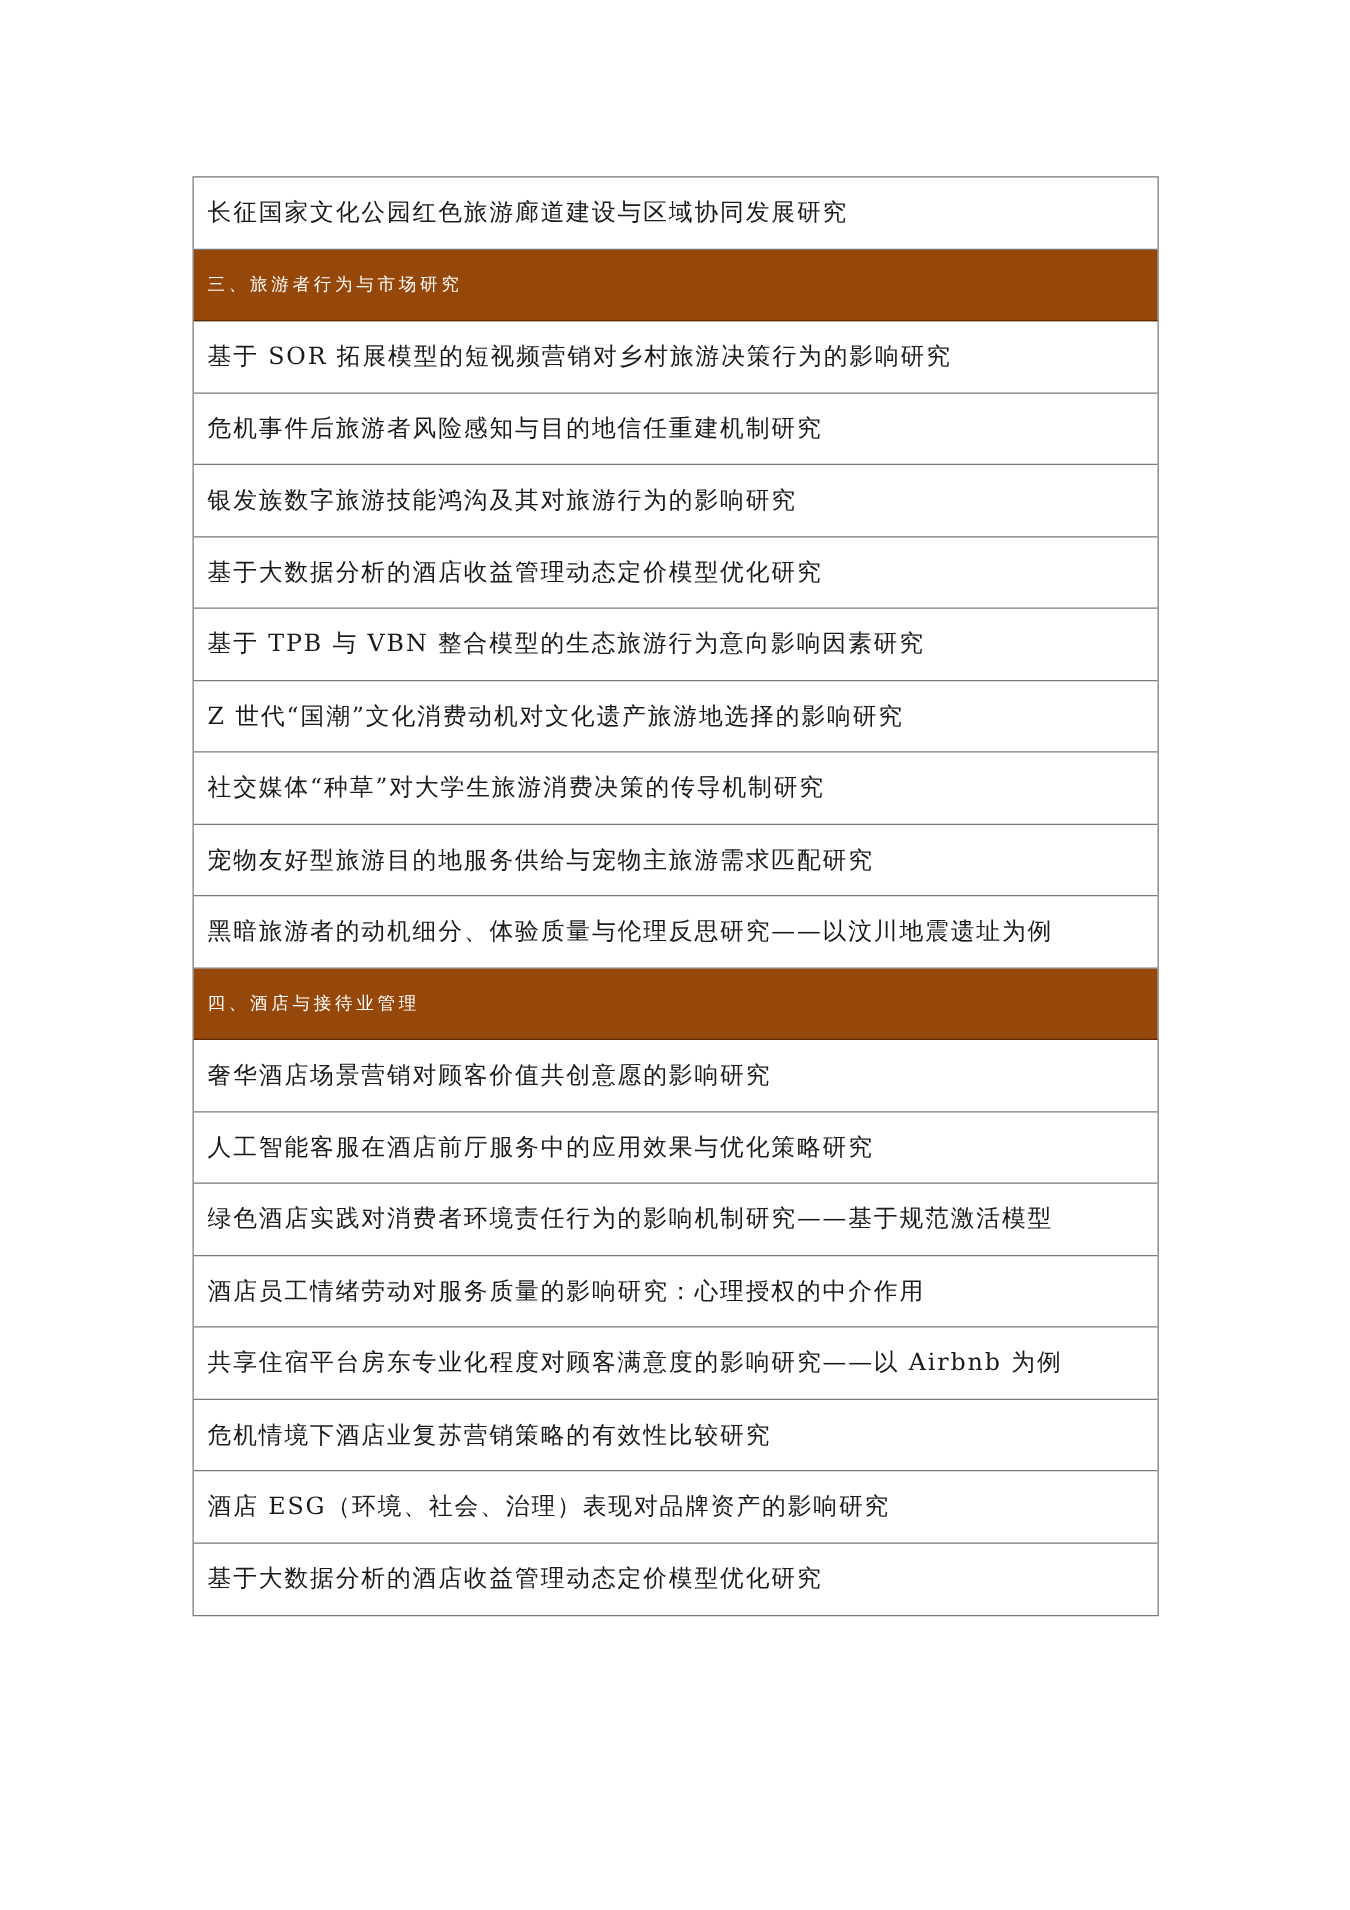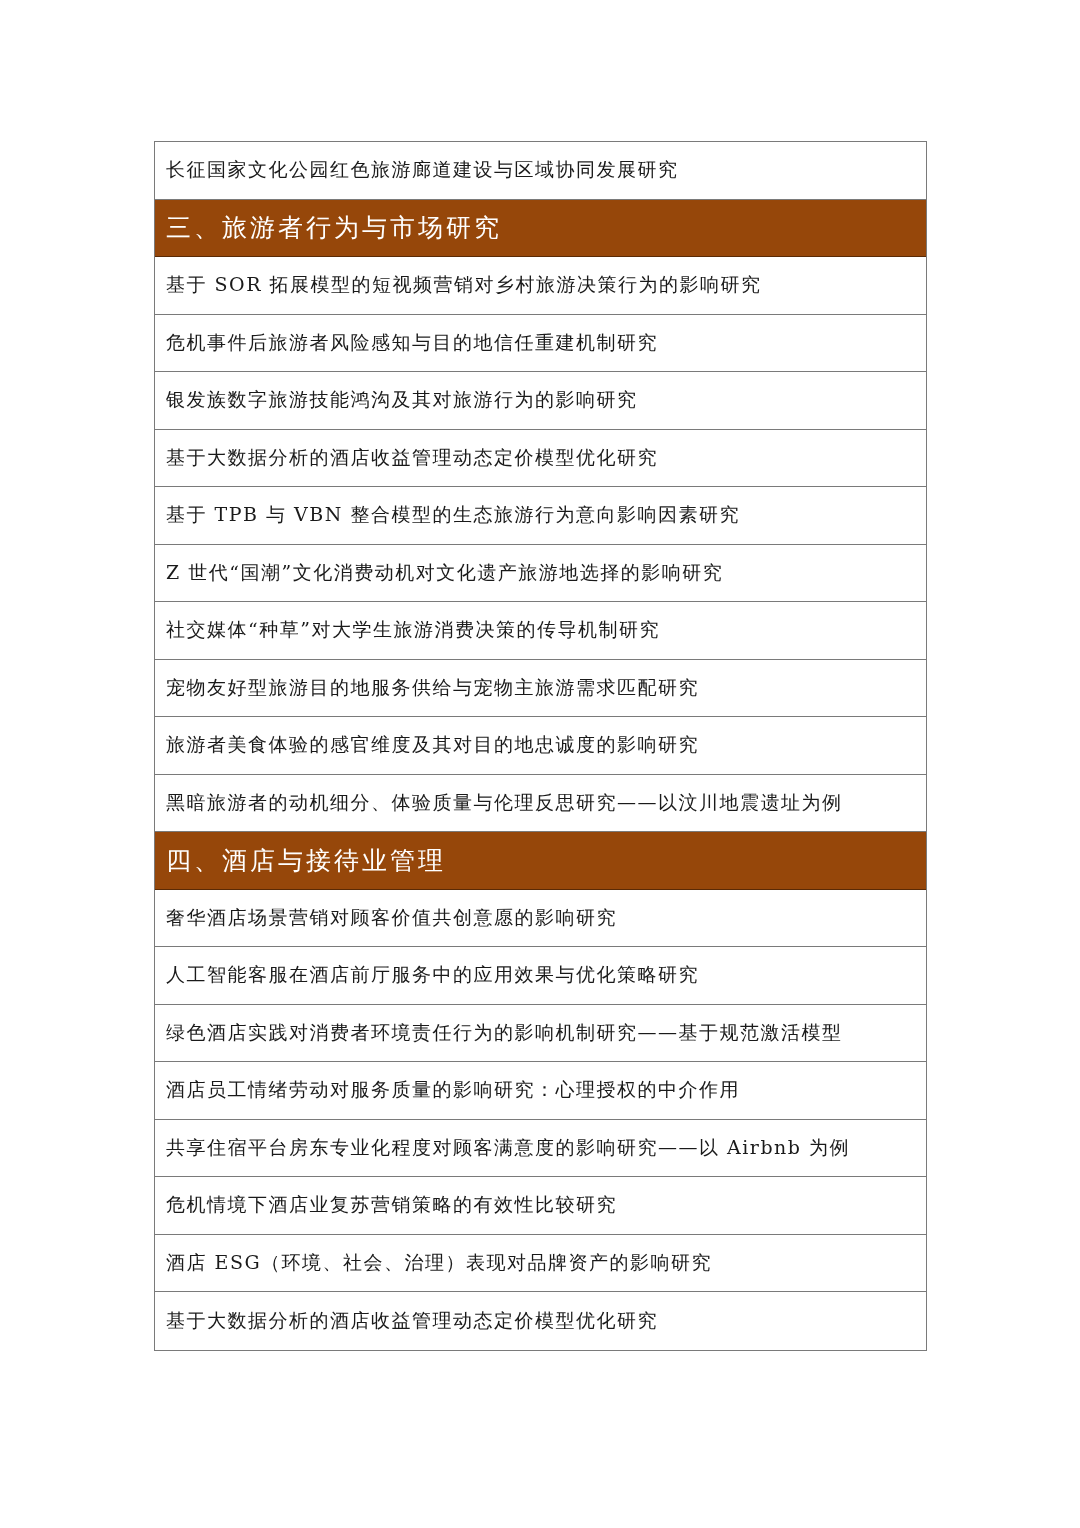--- a/index.html
+++ b/index.html
@@ -35,21 +35,21 @@
     white-space: nowrap;
     overflow: hidden;
   }
   .row:last-child {
     border-bottom: none;
     text-align: right;
   }
   .row.section {
     background: #96470a;
     color: #ffffff;
-    font-size: 25px;
+    font-size: 14px;
     letter-spacing: 3px;
     border-bottom: 1px solid #5a2a05;
     text-align: center;
   }
   .row.section + .row {
     border-top: none;
   }
 </style>
 </head>
 <body>
@@ -58,21 +58,20 @@
   <div class="row">长征国家文化公园红色旅游廊道建设与区域协同发展研究</div>
   <div class="row section">三、旅游者行为与市场研究</div>
   <div class="row">基于 SOR 拓展模型的短视频营销对乡村旅游决策行为的影响研究</div>
   <div class="row">危机事件后旅游者风险感知与目的地信任重建机制研究</div>
   <div class="row">银发族数字旅游技能鸿沟及其对旅游行为的影响研究</div>
   <div class="row">基于大数据分析的酒店收益管理动态定价模型优化研究</div>
   <div class="row">基于 TPB 与 VBN 整合模型的生态旅游行为意向影响因素研究</div>
   <div class="row">Z 世代“国潮”文化消费动机对文化遗产旅游地选择的影响研究</div>
   <div class="row">社交媒体“种草”对大学生旅游消费决策的传导机制研究</div>
   <div class="row">宠物友好型旅游目的地服务供给与宠物主旅游需求匹配研究</div>
-  <div class="row">旅游者美食体验的感官维度及其对目的地忠诚度的影响研究</div>
   <div class="row">黑暗旅游者的动机细分、体验质量与伦理反思研究——以汶川地震遗址为例</div>
   <div class="row section">四、酒店与接待业管理</div>
   <div class="row">奢华酒店场景营销对顾客价值共创意愿的影响研究</div>
   <div class="row">人工智能客服在酒店前厅服务中的应用效果与优化策略研究</div>
   <div class="row">绿色酒店实践对消费者环境责任行为的影响机制研究——基于规范激活模型</div>
   <div class="row">酒店员工情绪劳动对服务质量的影响研究：心理授权的中介作用</div>
   <div class="row">共享住宿平台房东专业化程度对顾客满意度的影响研究——以 Airbnb 为例</div>
   <div class="row">危机情境下酒店业复苏营销策略的有效性比较研究</div>
   <div class="row">酒店 ESG（环境、社会、治理）表现对品牌资产的影响研究</div>
   <div class="row">基于大数据分析的酒店收益管理动态定价模型优化研究</div>

